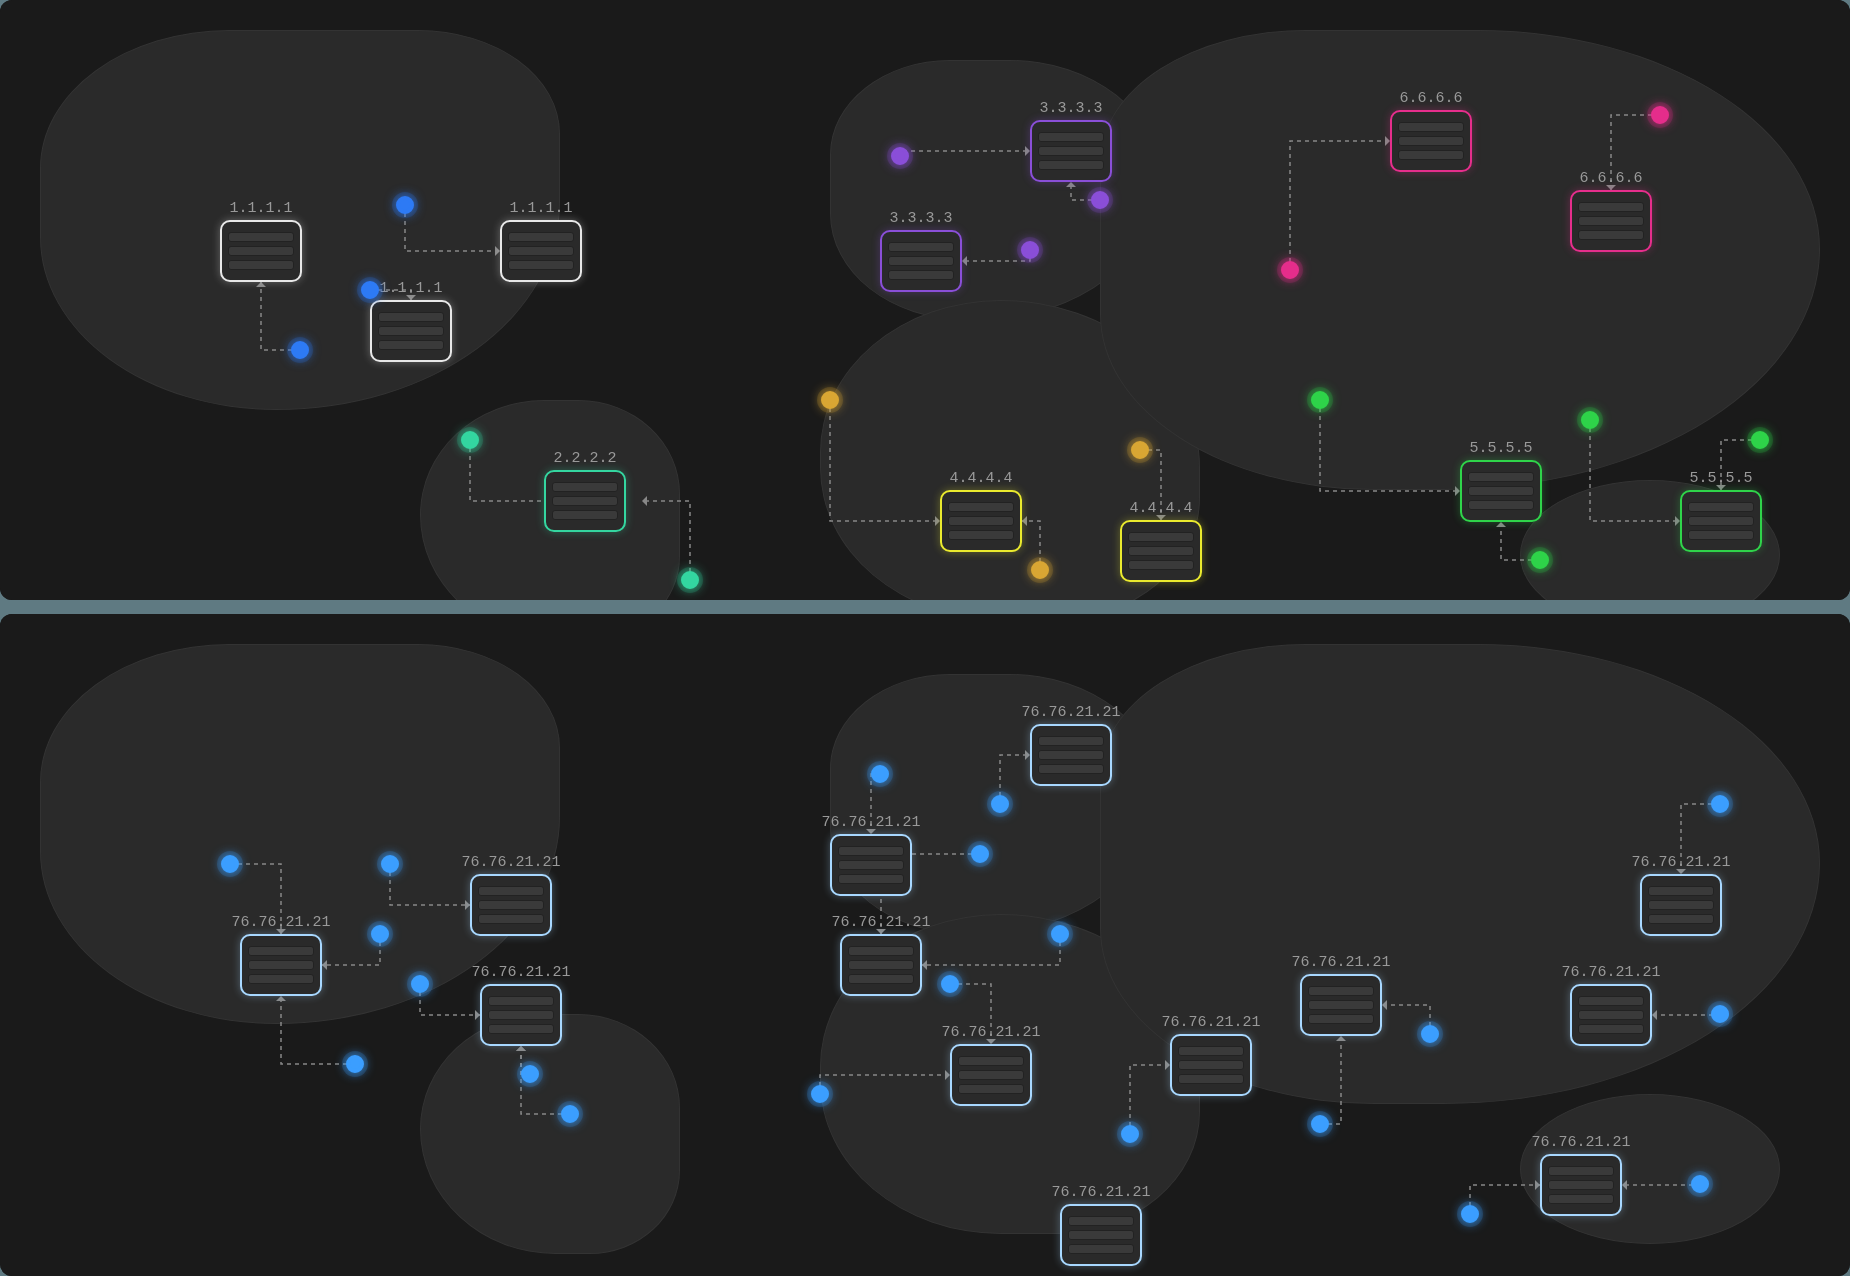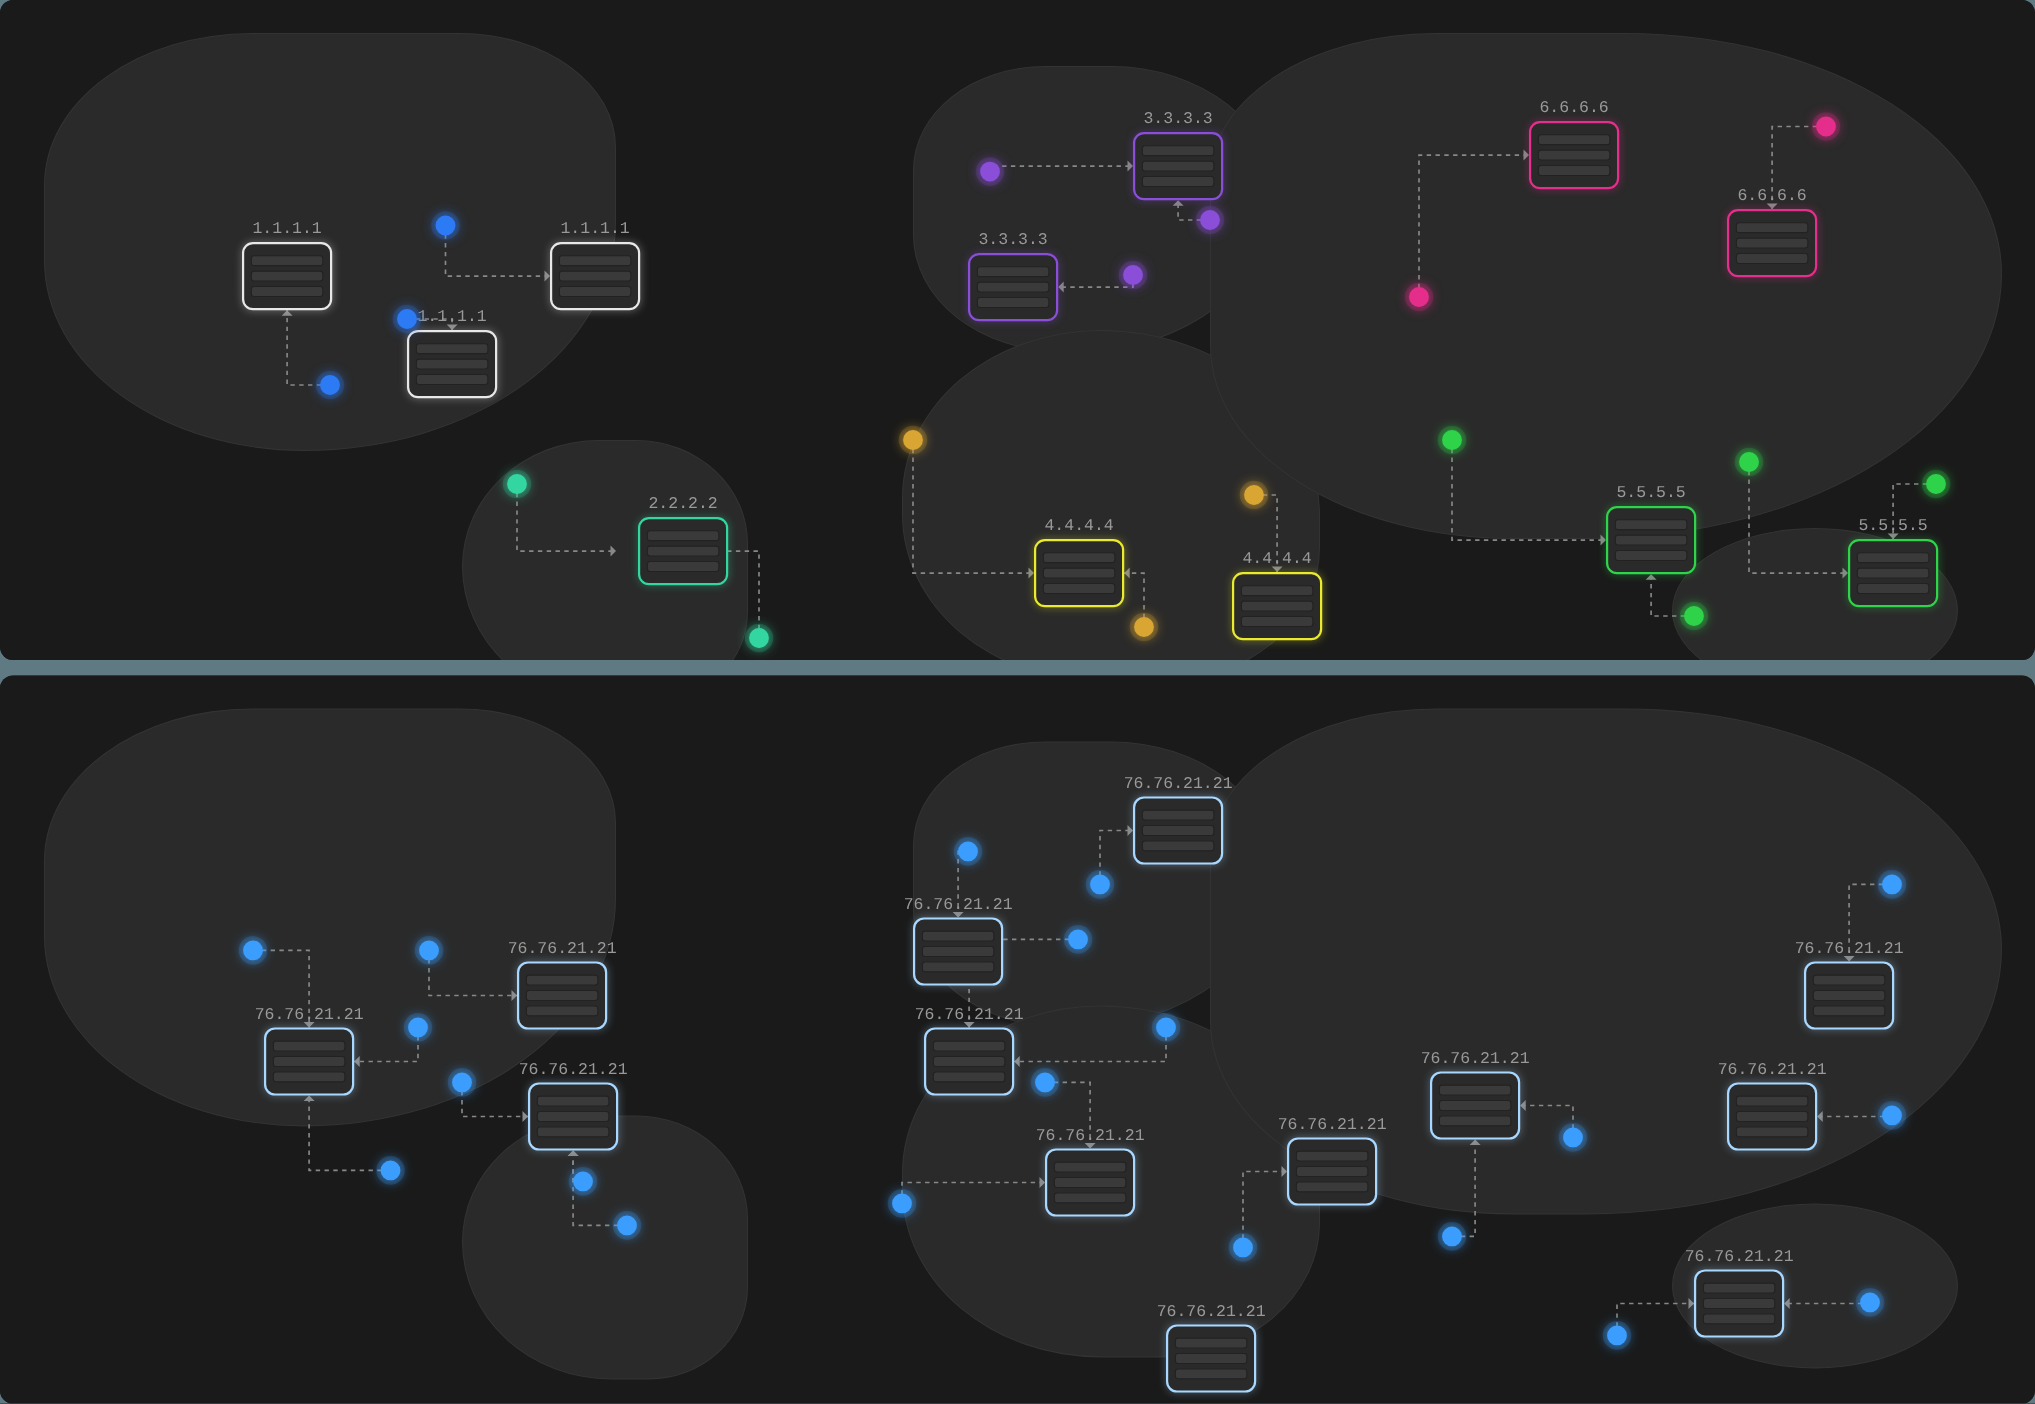--- a/index.html
+++ b/index.html
@@ -155,21 +155,21 @@
         <div class="bar"></div>
         <div class="bar"></div>
         <div class="server-label">1.1.1.1</div>
       </div>
       <div class="server" style="left: 500px; top: 220px; border-color: rgb(232, 232, 232); box-shadow: rgba(232, 232, 232, 0.333) 0px 0px 8px;">
         <div class="bar"></div>
         <div class="bar"></div>
         <div class="bar"></div>
         <div class="server-label">1.1.1.1</div>
       </div>
-      <div class="server" style="left: 580px; top: 470px; border-color: rgb(52, 214, 160); box-shadow: rgba(52, 214, 160, 0.333) 0px 0px 8px;">
+      <div class="server" style="left: 544px; top: 470px; border-color: rgb(52, 214, 160); box-shadow: rgba(52, 214, 160, 0.333) 0px 0px 8px;">
         <div class="bar"></div>
         <div class="bar"></div>
         <div class="bar"></div>
         <div class="server-label">2.2.2.2</div>
       </div>
       <div class="server" style="left: 880px; top: 230px; border-color: rgb(138, 79, 216); box-shadow: rgba(138, 79, 216, 0.333) 0px 0px 8px;">
         <div class="bar"></div>
         <div class="bar"></div>
         <div class="bar"></div>
         <div class="server-label">3.3.3.3</div>

